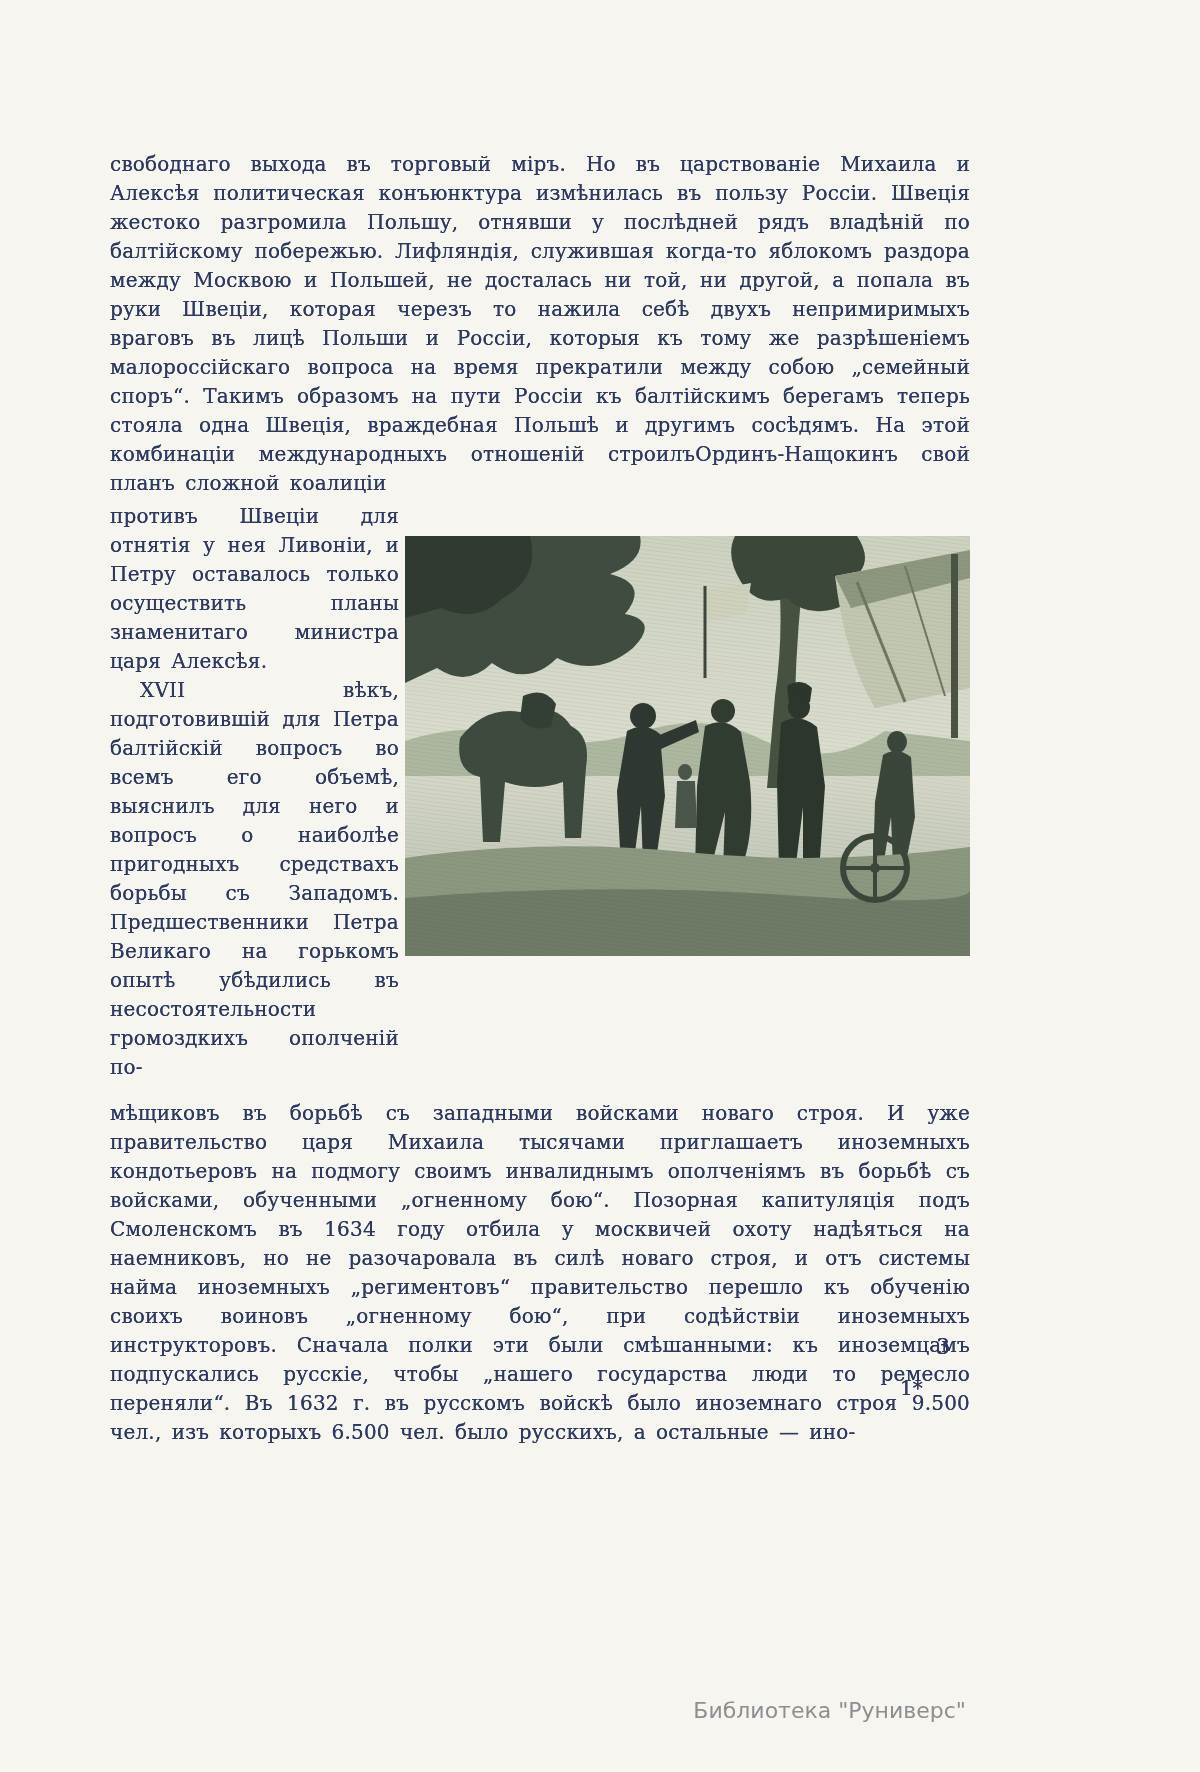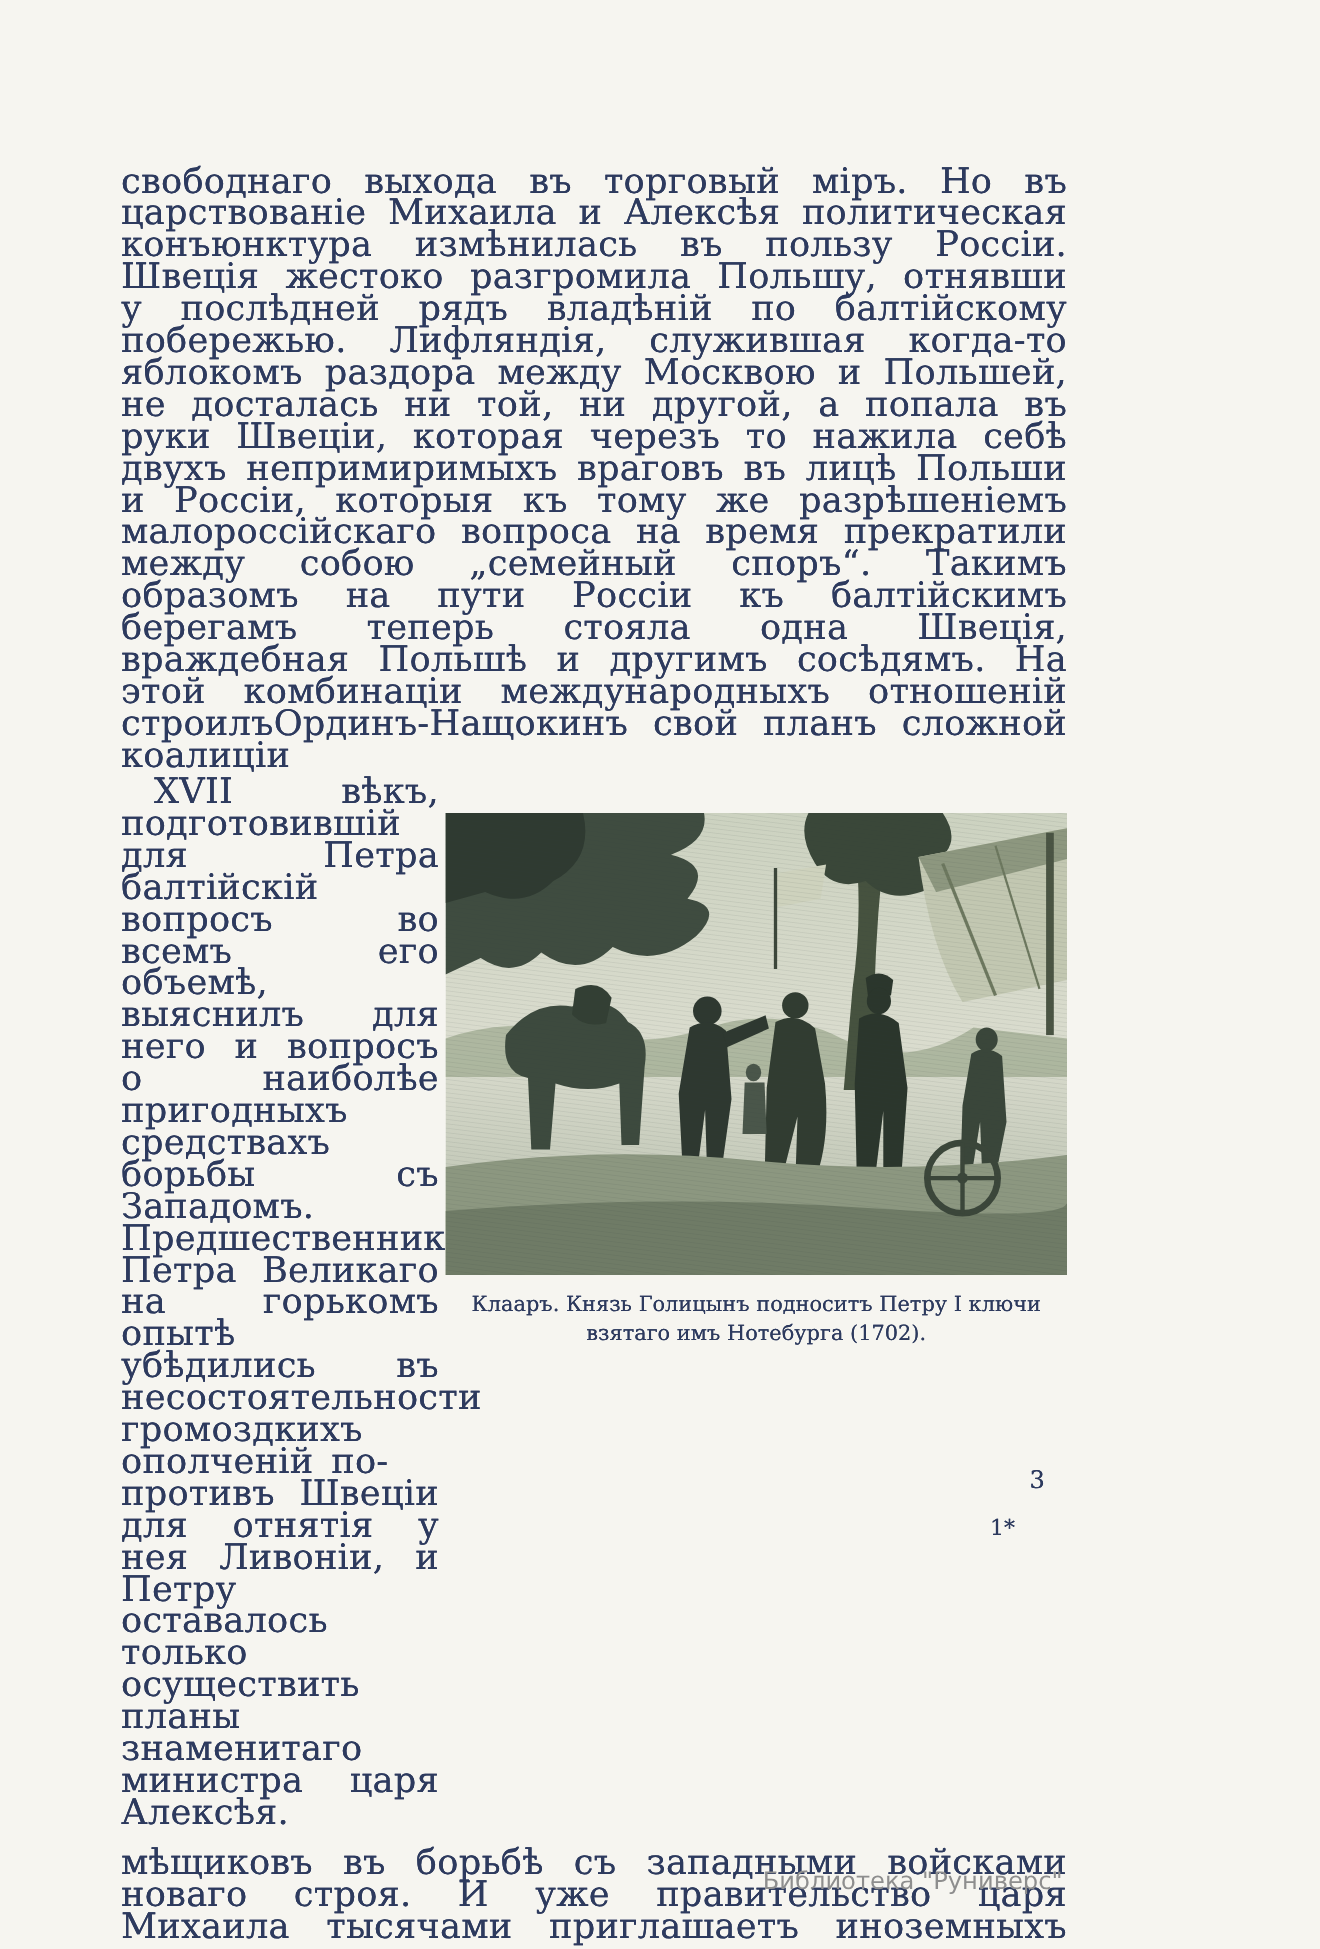--- a/index.html
+++ b/index.html
@@ -17,21 +17,21 @@
     overflow: hidden;
   }
   .content {
     position: absolute;
     left: 110px;
     top: 150px;
     width: 860px;
   }
   .para {
     margin: 0;
-    font-size: 32px;
+    font-size: 20px;
     line-height: 29px;
     text-align: justify;
     letter-spacing: 0.2px;
     word-spacing: 0.18em;
     text-shadow: 0 0 0.5px currentColor;
     hyphens: none;
   }
   .row {
     display: flex;
     align-items: flex-start;
@@ -101,22 +101,22 @@
 
 <div class="page">
 
   <div class="content">
 
     <p class="para para-top">свободнаго выхода въ торговый міръ. Но въ царствованіе Михаила и Алексѣя политическая конъюнктура измѣнилась въ пользу Россіи. Швеція жестоко разгромила Польшу, отнявши у послѣдней рядъ владѣній по балтійскому побережью. Лифляндія, служившая когда-то яблокомъ раздора между Москвою и Польшей, не досталась ни той, ни другой, а попала въ руки Швеціи, которая черезъ то нажила себѣ двухъ непримиримыхъ враговъ въ лицѣ Польши и Россіи, которыя къ тому же разрѣшеніемъ малороссійскаго вопроса на время прекратили между собою „семейный споръ“. Такимъ образомъ на пути Россіи къ балтійскимъ берегамъ теперь стояла одна Швеція, враждебная Польшѣ и другимъ сосѣдямъ. На этой комбинаціи международныхъ отношеній строилъОрдинъ-Нащокинъ свой планъ сложной коалиціи</p>
 
     <div class="row">
 
       <div class="left-col">
+        <p class="para">противъ Швеціи для отнятія у нея Ливоніи, и Петру оставалось только осуществить планы знаменитаго министра царя Алексѣя.</p>
         <p class="para indent">XVII вѣкъ, подготовившій для Петра балтійскій вопросъ во всемъ его объемѣ, выяснилъ для него и вопросъ о наиболѣе пригодныхъ средствахъ борьбы съ Западомъ. Предшественники Петра Великаго на горькомъ опытѣ убѣдились въ несостоятельности громоздкихъ ополченій по-</p>
-        <p class="para">противъ Швеціи для отнятія у нея Ливоніи, и Петру оставалось только осуществить планы знаменитаго министра царя Алексѣя.</p>
       </div>
 
       <figure class="fig-block">
         <div class="engraving">
           <svg viewBox="0 0 565 420" preserveAspectRatio="none">
             <defs>
               <linearGradient id="sky" x1="0" y1="0" x2="0" y2="1">
                 <stop offset="0" stop-color="#ccd2c0"></stop>
                 <stop offset="0.5" stop-color="#dadcce"></stop>
                 <stop offset="1" stop-color="#b4bcaa"></stop>
@@ -154,21 +154,20 @@
             <path d="M272,245 L290,245 L292,292 L270,292 Z" fill="#4a564a"></path>
             <path d="M0,322 Q140,302 280,316 T565,311 L565,420 L0,420 Z" fill="#8c9780"></path>
             <path d="M0,362 Q190,346 380,359 T565,353 L565,420 L0,420 Z" fill="#6f7b66"></path>
             <circle cx="470" cy="332" r="32" fill="none" stroke="#3b463a" stroke-width="6"></circle>
             <circle cx="470" cy="332" r="5" fill="#3b463a"></circle>
             <line x1="470" y1="300" x2="470" y2="364" stroke="#3b463a" stroke-width="4"></line>
             <line x1="438" y1="332" x2="502" y2="332" stroke="#3b463a" stroke-width="4"></line>
             <rect width="565" height="420" fill="url(#hatch)"></rect>
           </svg>
         </div>
-        <figcaption class="caption">Клааръ. Князь Голицынъ подноситъ Петру I ключи взятаго имъ Нотебурга (1702).</figcaption>
       </figure>
 
     </div>
 
     <p class="para para-bottom">мѣщиковъ въ борьбѣ съ западными войсками новаго строя. И уже правительство царя Михаила тысячами приглашаетъ иноземныхъ кондотьеровъ на подмогу своимъ инвалиднымъ ополченіямъ въ борьбѣ съ войсками, обученными „огненному бою“. Позорная капитуляція подъ Смоленскомъ въ 1634 году отбила у москвичей охоту надѣяться на наемниковъ, но не разочаровала въ силѣ новаго строя, и отъ системы найма иноземныхъ „региментовъ“ правительство перешло къ обученію своихъ воиновъ „огненному бою“, при содѣйствіи иноземныхъ инструкторовъ. Сначала полки эти были смѣшанными: къ иноземцамъ подпускались русскіе, чтобы „нашего государства люди то ремесло переняли“. Въ 1632 г. въ русскомъ войскѣ было иноземнаго строя 9.500 чел., изъ которыхъ 6.500 чел. было русскихъ, а остальные — ино-</p>
 
   </div>
 
   <div class="page-number">3</div>
 

